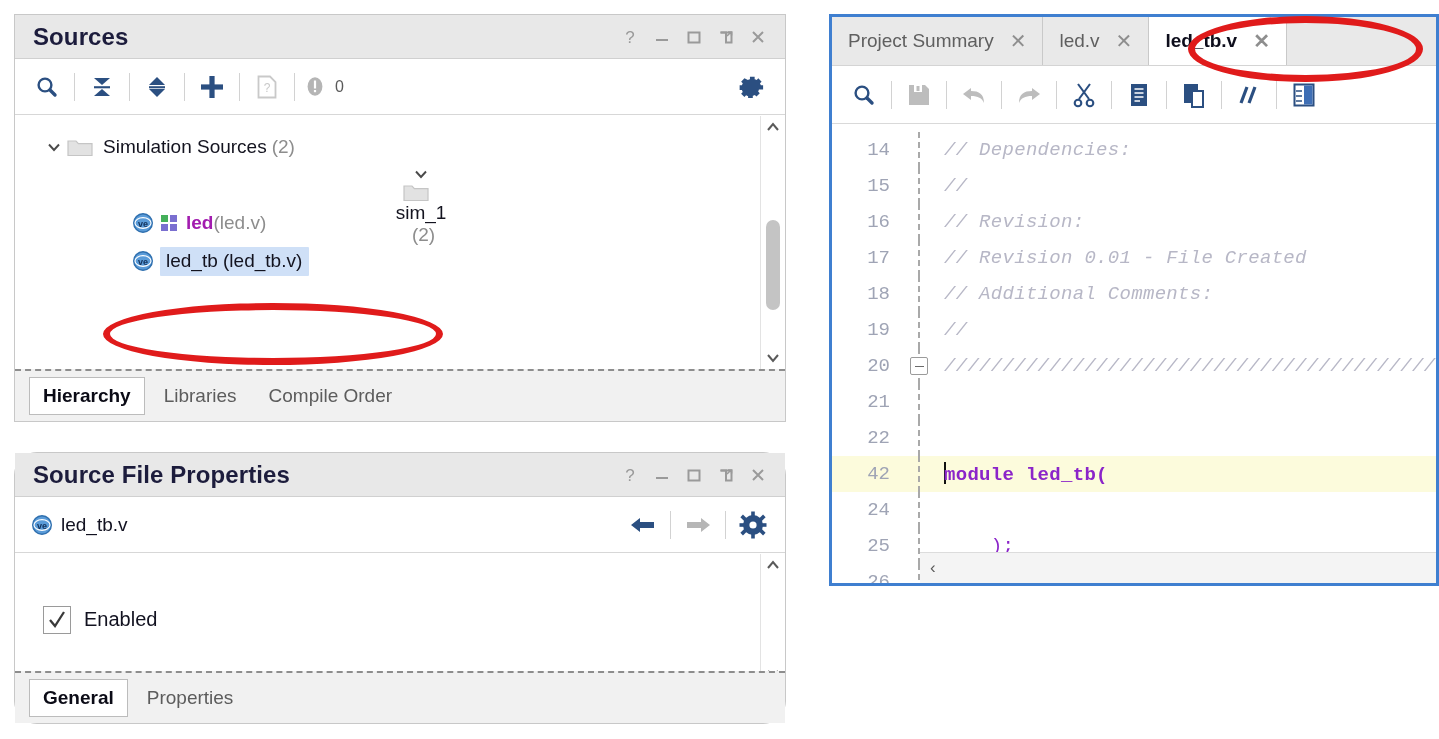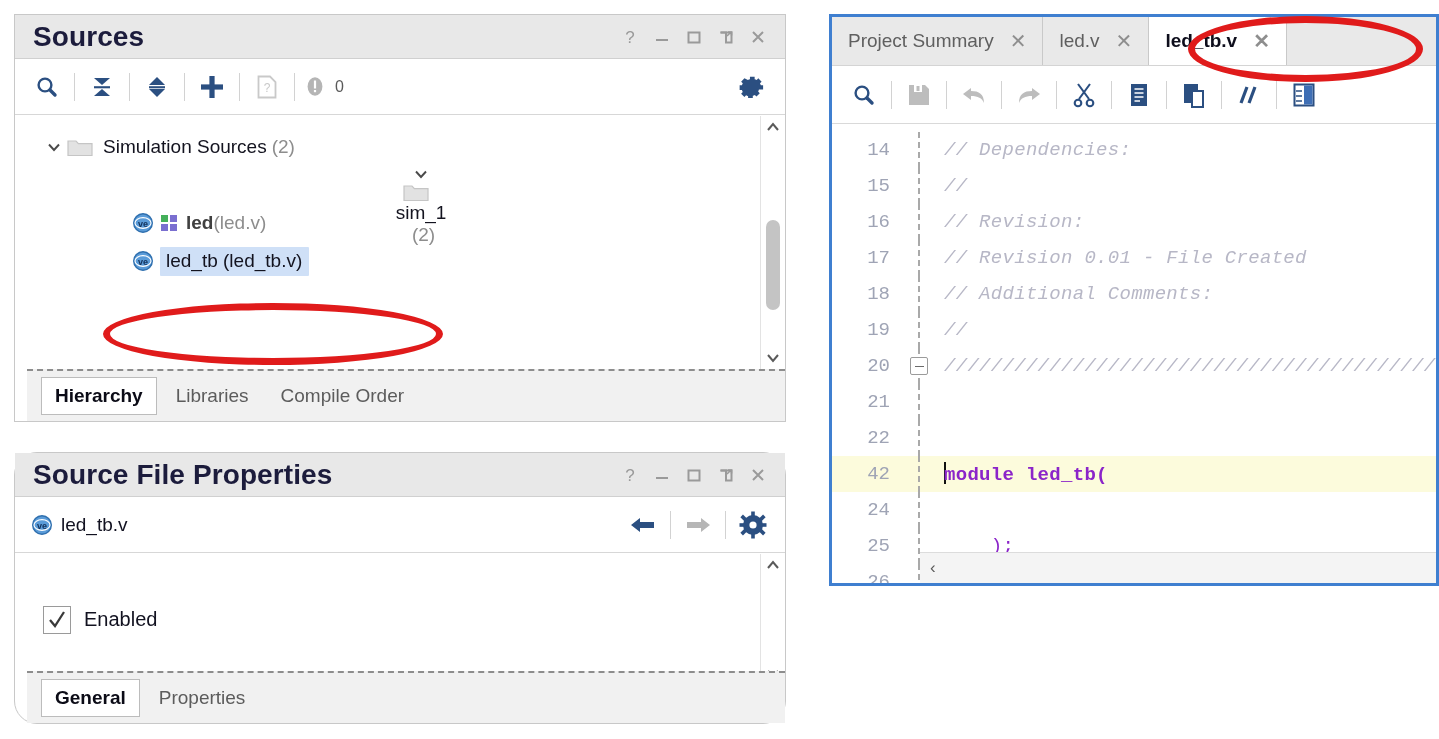--- a/index.html
+++ b/index.html
@@ -21,21 +21,21 @@
   .panel-title-bar {
     height: 44px;
     background: #e8e8e8;
     border-bottom: 1px solid #d0d0d0;
     display: flex;
     align-items: center;
     padding: 0 12px 0 18px;
     box-sizing: border-box;
   }
   .panel-title {
-    font-size: 28px;
+    font-size: 24px;
     font-weight: bold;
     color: #1c1c3c;
     letter-spacing: .1px;
     white-space: nowrap;
   }
   .title-spacer { flex: 1 1 auto; }
   .win-btns { display: flex; align-items: center; gap: 14px; padding-right: 6px;}
   .win-btn {
     width: 18px; height: 18px;
     display: flex; align-items: center; justify-content: center;
@@ -88,21 +88,21 @@
     background: #cfe0f7;
     padding: 3px 7px 4px 6px;
     border-radius: 1px;
   }
   .tw-chevron {
     width: 26px; display: inline-flex; justify-content: center; align-items: center;
     color: #4a4a4a;
   }
   .folder-ico { width: 26px; height: 20px; margin-right: 10px; display:inline-block;}
   .node-count { color: #8d8d8d; margin-left: 5px;}
-  .node-name  { font-weight: bold; color:#404040;}
+  .node-name  { font-weight: bold; color:#a21caf;}
   .node-file  { color: #8d8d8d; font-weight: normal; }
   .ve-ico { width: 22px; height: 22px; margin-right: 6px; flex: none;}
   .mod-ico { width: 18px; height: 18px; margin-right: 8px; flex:none;}
 
   
   .vscroll {
     position: absolute; top: 0; right: 0; width: 24px; bottom: 0;
     background: #ffffff;
     border-left: 1px solid #e3e3e3;
     display: flex; flex-direction: column; align-items: center;
@@ -116,21 +116,20 @@
   
   .tabs-strip {
     position: absolute; left: 0; right: 0; bottom: 0;
     height: 52px;
     background: #f1f1f1;
     border-top: 2px dashed #8d8d8d;
     display: flex; align-items: center;
     padding-left: 14px;
     box-sizing: border-box;
     gap: 6px;
-    margin-left: 12px;
   }
   .tab-btn {
     font-size: 19px; color: #5c5c5c;
     padding: 7px 13px;
     white-space: nowrap;
   }
   .tab-btn.active {
     color: #0b0b16; font-weight: bold;
     background: #ffffff;
     border: 1px solid #bcbcbc;

